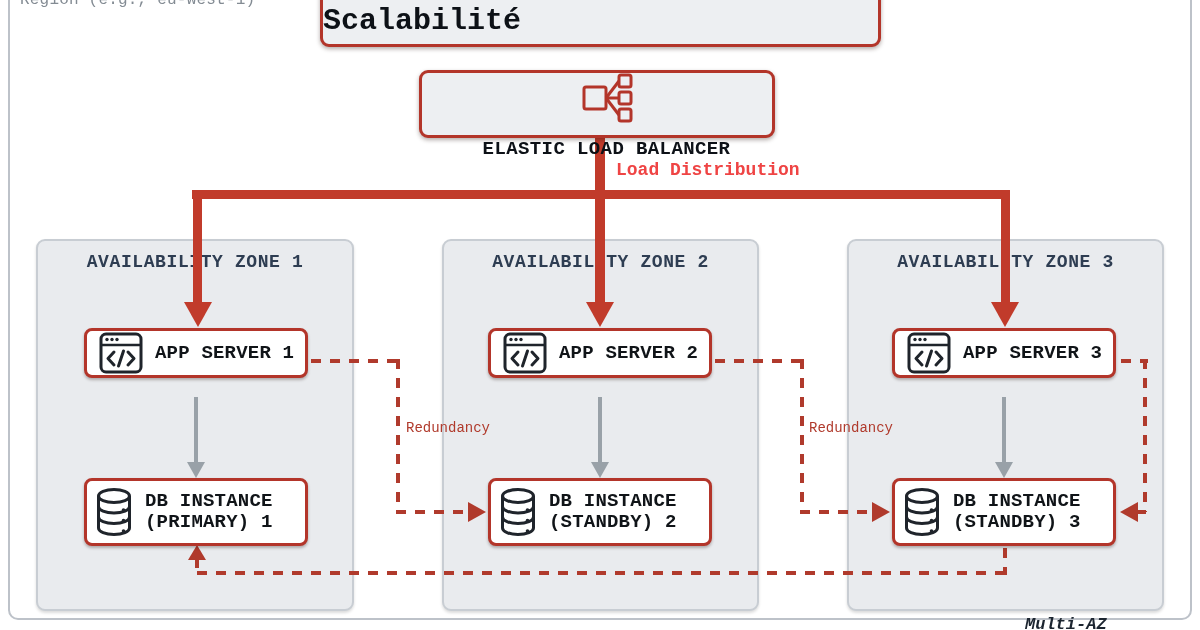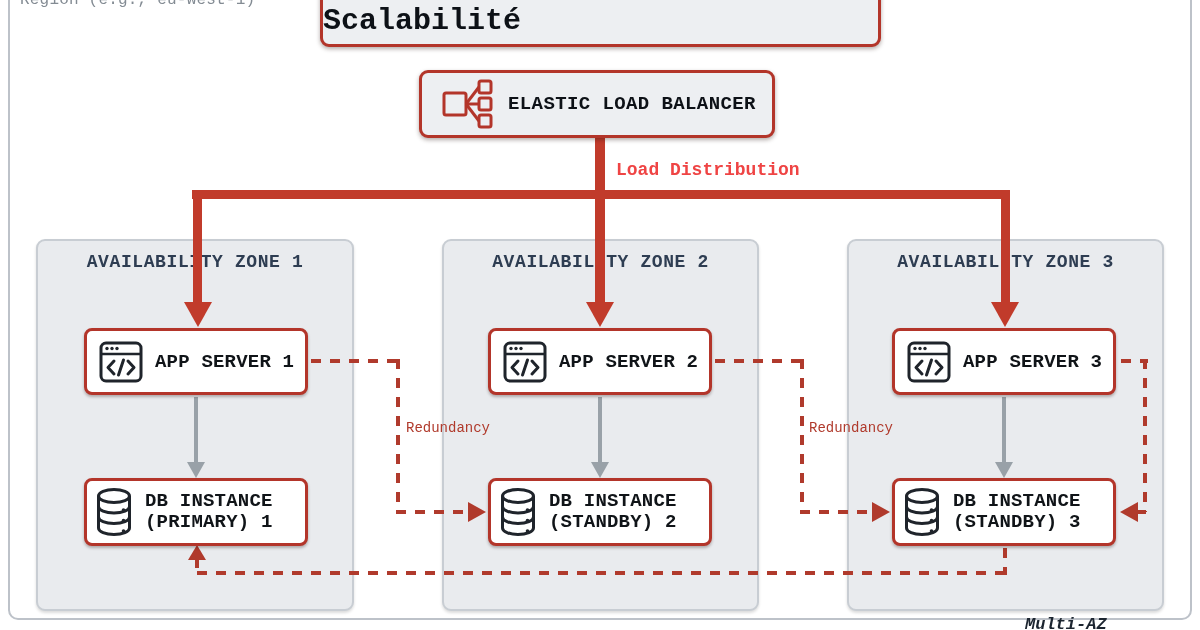--- a/index.html
+++ b/index.html
@@ -19,21 +19,21 @@
   }
   
   .red-panel {
     position:absolute; background:#EDEFF2; border:3.5px solid #B3352A;
     border-radius:9px; box-shadow:0 2px 4px rgba(40,20,15,.35); z-index:6;
   }
   .title-box { left:320px; top:-22px; width:561px; height:69px;
     display:flex; align-items:flex-end; justify-content:center; padding-bottom:4px; }
   .title-box .t { font-size:30px; font-weight:700; color:#0D1117; line-height:38px; }
   .elb-box { left:419px; top:70px; width:356px; height:68px;
-    display:flex; align-items:center; padding-left:19px; gap:15px; }
+    display:flex; align-items:center; padding-left:19px; gap:15px;flex-direction:column; }
   .elb-box .t { font-size:19px; font-weight:700; color:#0D1117; letter-spacing:.4px; }
   
   .rbar { position:absolute; background:#C13B2B; z-index:4; }
   .rhead { position:absolute; width:0; height:0; z-index:4;
     border-left:14px solid transparent; border-right:14px solid transparent;
     border-top:25px solid #C13B2B; }
   .flow-label { position:absolute; left:616px; top:160px; font-size:18px;
     font-weight:600; color:#ef4444; z-index:5; }
   
   .az {
@@ -42,21 +42,21 @@
     box-shadow:0 2px 3px rgba(0,0,0,.14);
   }
   .az-label { margin-top:11px; text-align:center; font-size:18px; font-weight:700;
     color:#2E3D52; letter-spacing:.6px; }
   
   .node {
     position:absolute; width:224px; background:#ffffff; border:3.5px solid #B3352A;
     border-radius:8px; box-shadow:0 2px 3px rgba(40,20,15,.3); z-index:5;
     display:flex; align-items:center; padding-left:12px; gap:12px;
   }
-  .node.app { top:328px; height:67px;text-align:center; }
+  .node.app { top:328px; height:50px;text-align:center; }
   .node.db  { top:478px; height:68px; padding-left:8px; }
   .node .t { font-size:19px; font-weight:700; color:#101418; letter-spacing:.2px; }
   .node .t2 { font-size:19px; font-weight:700; color:#101418; line-height:21px; letter-spacing:.2px; }
   
   .gbar { position:absolute; width:4px; background:#99A1A8; z-index:3; }
   .ghead { position:absolute; width:0; height:0; z-index:3;
     border-left:9px solid transparent; border-right:9px solid transparent;
     border-top:16px solid #99A1A8; }
   
   .dash-h { position:absolute; height:4px; z-index:4;

